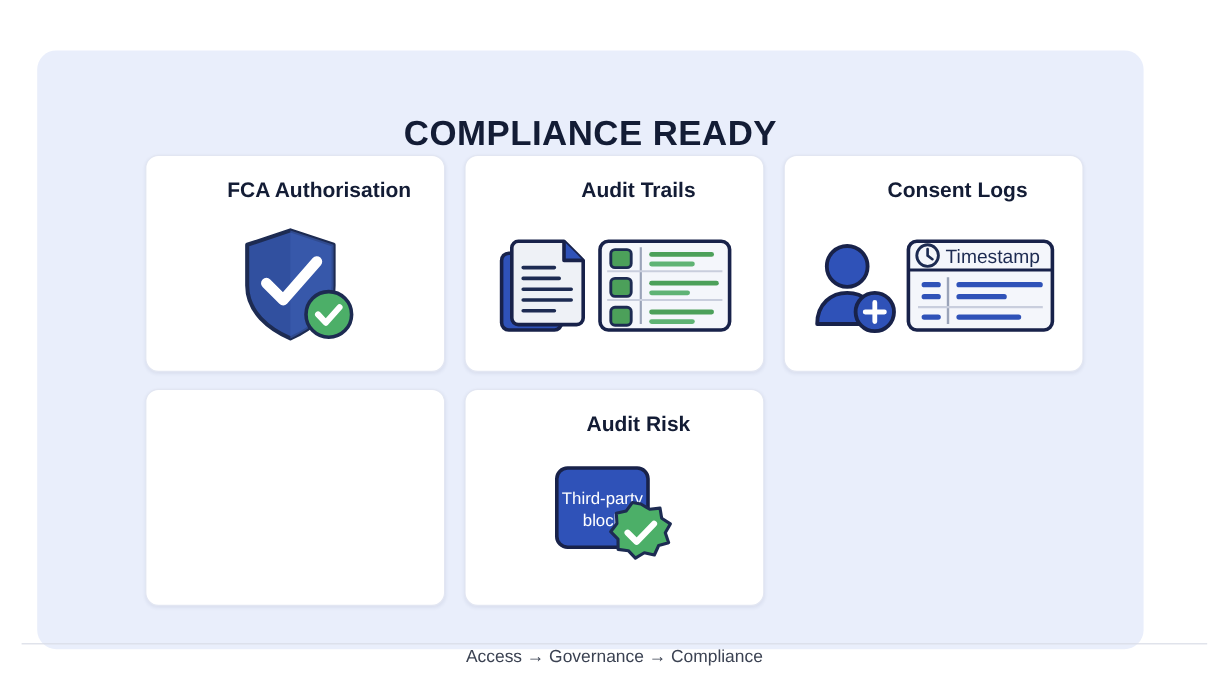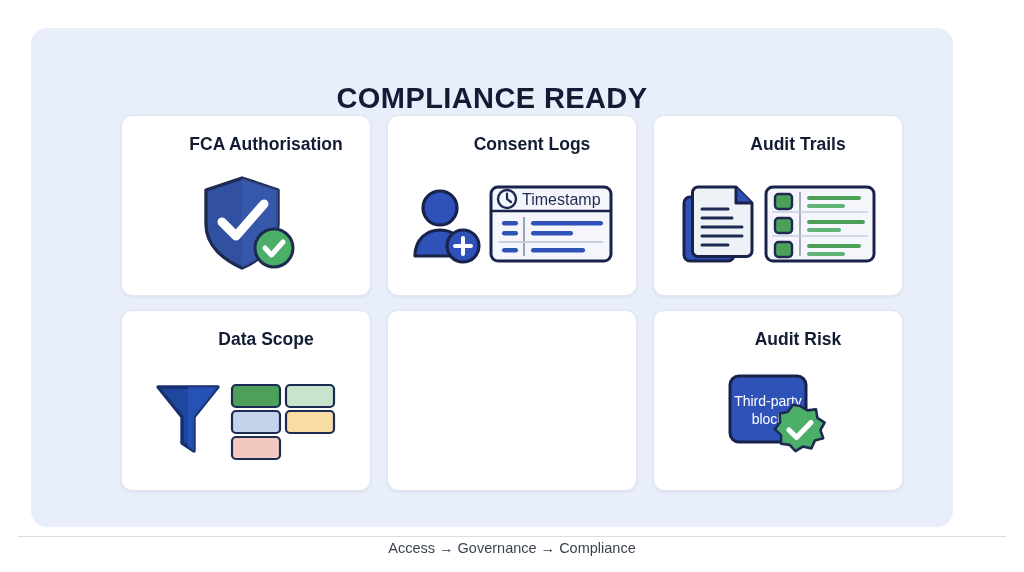--- a/index.html
+++ b/index.html
@@ -9,21 +9,21 @@
     font-family: "Liberation Sans", sans-serif;
     overflow: hidden;
   }
   #infographic {
     position: relative;
     width: 1024px; height: 572px;
     background: #ffffff;
   }
   .panel {
     position: absolute;
-    left: 31px; top: 28px;
+    left: 31px; top: 42px;
     width: 922px; height: 499px;
     background: #e9eefb;
     border-radius: 16px;
   }
   .panel-title {
     position: absolute;
     top: 54px; left: 0; width: 100%;
     text-align: center;
     font-size: 29px;
     font-weight: bold;
@@ -99,20 +99,46 @@
             <path d="M52 8 L88 20 L88 54 C88 76 70 90 52 98 C34 90 16 76 16 54 L16 20 Z" fill="#31509f" stroke="#1d2b52" stroke-width="3.4" stroke-linejoin="round"></path>
             <path d="M52 8 L88 20 L88 54 C88 76 70 90 52 98 Z" fill="#3a5cb0" opacity="0.65"></path>
             <path d="M32 52 L46 66 L74 34" fill="none" stroke="#ffffff" stroke-width="9" stroke-linecap="round" stroke-linejoin="round"></path>
             <circle cx="84" cy="78" r="19" fill="#4caf68" stroke="#1d2b52" stroke-width="3"></circle>
             <path d="M75 78 L81.5 85 L93 72" fill="none" stroke="#ffffff" stroke-width="5" stroke-linecap="round" stroke-linejoin="round"></path>
           </svg>
         </div>
       </div>
 
       <div class="card">
+        <div class="card-title">Audit Trails</div>
+        <div class="card-art">
+          <svg width="76" height="82" viewBox="0 0 76 82">
+            <rect x="4" y="14" width="50" height="64" rx="6" fill="#2f52b8" stroke="#18224a" stroke-width="3"></rect>
+            <path d="M18 4 L56 4 L72 20 L72 68 C72 71 69.5 73.5 66.5 73.5 L18 73.5 C15 73.5 12.5 71 12.5 68 L12.5 9.5 C12.5 6.5 15 4 18 4 Z" fill="#eef1f6" stroke="#18224a" stroke-width="3" stroke-linejoin="round"></path>
+            <path d="M56 4 L56 20 L72 20" fill="#2f52b8" stroke="#18224a" stroke-width="3" stroke-linejoin="round"></path>
+            <path d="M22 26 L48 26 M22 35 L52 35 M22 44 L62 44 M22 53 L62 53 M22 62 L48 62" stroke="#1d2b52" stroke-width="3" stroke-linecap="round"></path>
+          </svg>
+          <svg width="112" height="80" viewBox="0 0 112 80">
+            <rect x="2" y="3" width="108" height="74" rx="7" fill="#f4f6fb" stroke="#18224a" stroke-width="3"></rect>
+            <path d="M36 8 L36 72" stroke="#9aa3b8" stroke-width="1.8"></path>
+            <path d="M8 28 L104 28 M8 52 L104 52" stroke="#c9cedd" stroke-width="1.6"></path>
+            <rect x="11" y="10" width="17" height="15" rx="3.5" fill="#4ca05a" stroke="#1d2b52" stroke-width="2.4"></rect>
+            <rect x="11" y="34" width="17" height="15" rx="3.5" fill="#4ca05a" stroke="#1d2b52" stroke-width="2.4"></rect>
+            <rect x="11" y="58" width="17" height="15" rx="3.5" fill="#4ca05a" stroke="#1d2b52" stroke-width="2.4"></rect>
+            <rect x="43" y="12" width="54" height="4" rx="2" fill="#4ca05a"></rect>
+            <rect x="43" y="20" width="38" height="4" rx="2" fill="#5fb374"></rect>
+            <rect x="43" y="36" width="58" height="4" rx="2" fill="#4ca05a"></rect>
+            <rect x="43" y="44" width="34" height="4" rx="2" fill="#5fb374"></rect>
+            <rect x="43" y="60" width="54" height="4" rx="2" fill="#4ca05a"></rect>
+            <rect x="43" y="68" width="38" height="4" rx="2" fill="#5fb374"></rect>
+          </svg>
+        </div>
+      </div>
+
+      <div class="card">
         <div class="card-title">Consent Logs</div>
         <div class="card-art">
           <svg width="70" height="80" viewBox="0 0 70 80">
             <circle cx="29" cy="24" r="17" fill="#2f52b8" stroke="#18224a" stroke-width="3.2"></circle>
             <path d="M4 72 C4 55 16 46 29 46 C42 46 54 55 54 72 Z" fill="#2f52b8" stroke="#18224a" stroke-width="3.2" stroke-linejoin="round"></path>
             <circle cx="52" cy="62" r="16" fill="#2f52b8" stroke="#18224a" stroke-width="3.2"></circle>
             <path d="M52 54 L52 70 M44 62 L60 62" stroke="#ffffff" stroke-width="4" stroke-linecap="round"></path>
           </svg>
           <svg width="124" height="80" viewBox="0 0 124 80">
             <rect x="2" y="3" width="120" height="74" rx="7" fill="#f4f6fb" stroke="#18224a" stroke-width="3"></rect>
@@ -125,62 +151,20 @@
             <rect x="13" y="37" width="16" height="4.4" rx="2.2" fill="#2f52b8"></rect>
             <rect x="13" y="47" width="16" height="4.4" rx="2.2" fill="#2f52b8"></rect>
             <rect x="13" y="64" width="16" height="4.4" rx="2.2" fill="#2f52b8"></rect>
             <rect x="42" y="37" width="72" height="4.4" rx="2.2" fill="#2f52b8"></rect>
             <rect x="42" y="47" width="42" height="4.4" rx="2.2" fill="#2f52b8"></rect>
             <rect x="42" y="64" width="54" height="4.4" rx="2.2" fill="#2f52b8"></rect>
           </svg>
         </div>
       </div>
 
-      <div class="card">
-        <div class="card-title">Audit Trails</div>
-        <div class="card-art">
-          <svg width="76" height="82" viewBox="0 0 76 82">
-            <rect x="4" y="14" width="50" height="64" rx="6" fill="#2f52b8" stroke="#18224a" stroke-width="3"></rect>
-            <path d="M18 4 L56 4 L72 20 L72 68 C72 71 69.5 73.5 66.5 73.5 L18 73.5 C15 73.5 12.5 71 12.5 68 L12.5 9.5 C12.5 6.5 15 4 18 4 Z" fill="#eef1f6" stroke="#18224a" stroke-width="3" stroke-linejoin="round"></path>
-            <path d="M56 4 L56 20 L72 20" fill="#2f52b8" stroke="#18224a" stroke-width="3" stroke-linejoin="round"></path>
-            <path d="M22 26 L48 26 M22 35 L52 35 M22 44 L62 44 M22 53 L62 53 M22 62 L48 62" stroke="#1d2b52" stroke-width="3" stroke-linecap="round"></path>
-          </svg>
-          <svg width="112" height="80" viewBox="0 0 112 80">
-            <rect x="2" y="3" width="108" height="74" rx="7" fill="#f4f6fb" stroke="#18224a" stroke-width="3"></rect>
-            <path d="M36 8 L36 72" stroke="#9aa3b8" stroke-width="1.8"></path>
-            <path d="M8 28 L104 28 M8 52 L104 52" stroke="#c9cedd" stroke-width="1.6"></path>
-            <rect x="11" y="10" width="17" height="15" rx="3.5" fill="#4ca05a" stroke="#1d2b52" stroke-width="2.4"></rect>
-            <rect x="11" y="34" width="17" height="15" rx="3.5" fill="#4ca05a" stroke="#1d2b52" stroke-width="2.4"></rect>
-            <rect x="11" y="58" width="17" height="15" rx="3.5" fill="#4ca05a" stroke="#1d2b52" stroke-width="2.4"></rect>
-            <rect x="43" y="12" width="54" height="4" rx="2" fill="#4ca05a"></rect>
-            <rect x="43" y="20" width="38" height="4" rx="2" fill="#5fb374"></rect>
-            <rect x="43" y="36" width="58" height="4" rx="2" fill="#4ca05a"></rect>
-            <rect x="43" y="44" width="34" height="4" rx="2" fill="#5fb374"></rect>
-            <rect x="43" y="60" width="54" height="4" rx="2" fill="#4ca05a"></rect>
-            <rect x="43" y="68" width="38" height="4" rx="2" fill="#5fb374"></rect>
-          </svg>
-        </div>
-      </div>
-
-      <div class="card">
-        <div class="card-title">Data Scope</div>
-        <div class="card-art">
-          <svg width="68" height="80" viewBox="0 0 68 80">
-            <path d="M4 8 L64 8 L40 38 L40 72 L28 64 L28 38 Z" fill="#1f47a0" stroke="#17306d" stroke-width="3.4" stroke-linejoin="round"></path>
-            <path d="M34 8 L64 8 L40 38 L40 72 L34 68 Z" fill="#2a57bd" opacity="0.7"></path>
-          </svg>
-          <svg width="108" height="80" viewBox="0 0 108 80">
-            <rect x="2" y="6" width="48" height="22" rx="4" fill="#4ca05a" stroke="#1d2b52" stroke-width="2.2"></rect>
-            <rect x="56" y="6" width="48" height="22" rx="4" fill="#c9e4cd" stroke="#1d2b52" stroke-width="2.2"></rect>
-            <rect x="2" y="32" width="48" height="22" rx="4" fill="#c3d3ec" stroke="#1d2b52" stroke-width="2.2"></rect>
-            <rect x="56" y="32" width="48" height="22" rx="4" fill="#f7dca4" stroke="#1d2b52" stroke-width="2.2"></rect>
-            <rect x="2" y="58" width="48" height="22" rx="4" fill="#f3c8c0" stroke="#1d2b52" stroke-width="2.2"></rect>
-          </svg>
-        </div>
-      </div>
 
       <div class="card">
       </div>
 
       <div class="card">
         <div class="card-title">Audit Risk</div>
         <div class="card-art">
           <svg width="120" height="98" viewBox="0 0 120 98">
             <rect x="12" y="6" width="76" height="66" rx="9" fill="#2f52b8" stroke="#18224a" stroke-width="3"></rect>
             <text x="50" y="36" text-anchor="middle" font-family="&quot;Liberation Sans&quot;, sans-serif" font-size="14" fill="#ffffff">Third-party</text>

